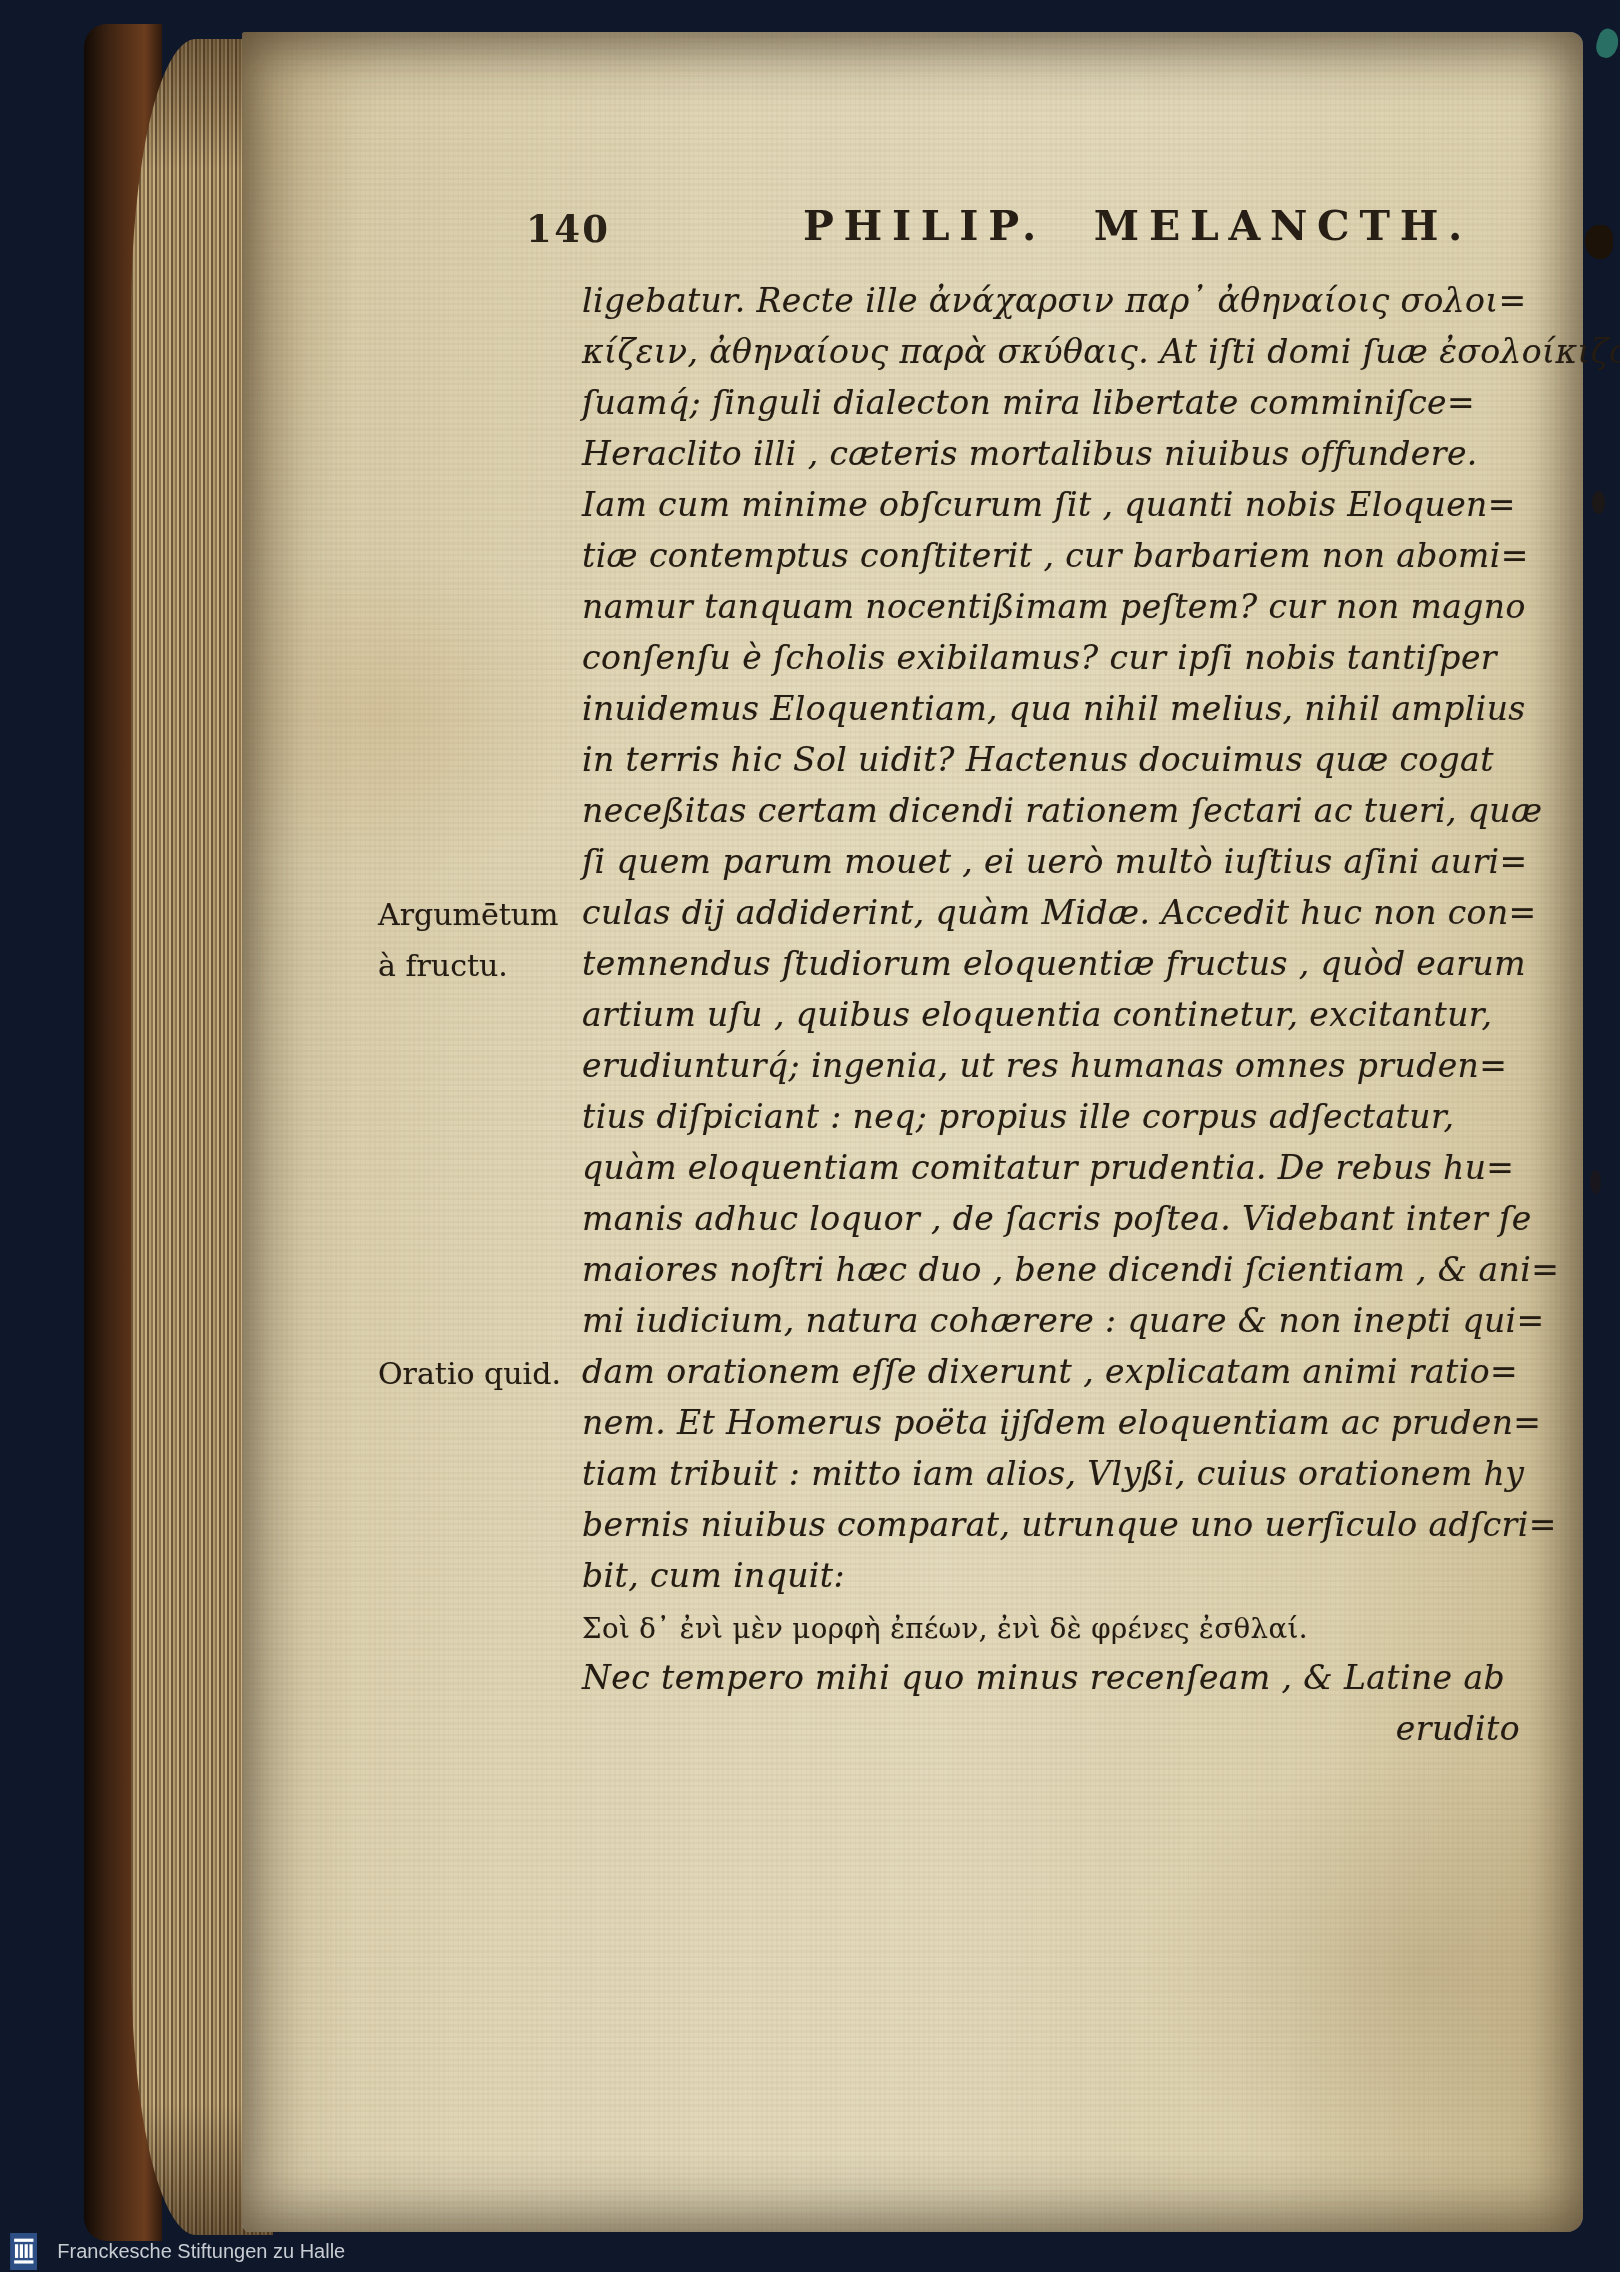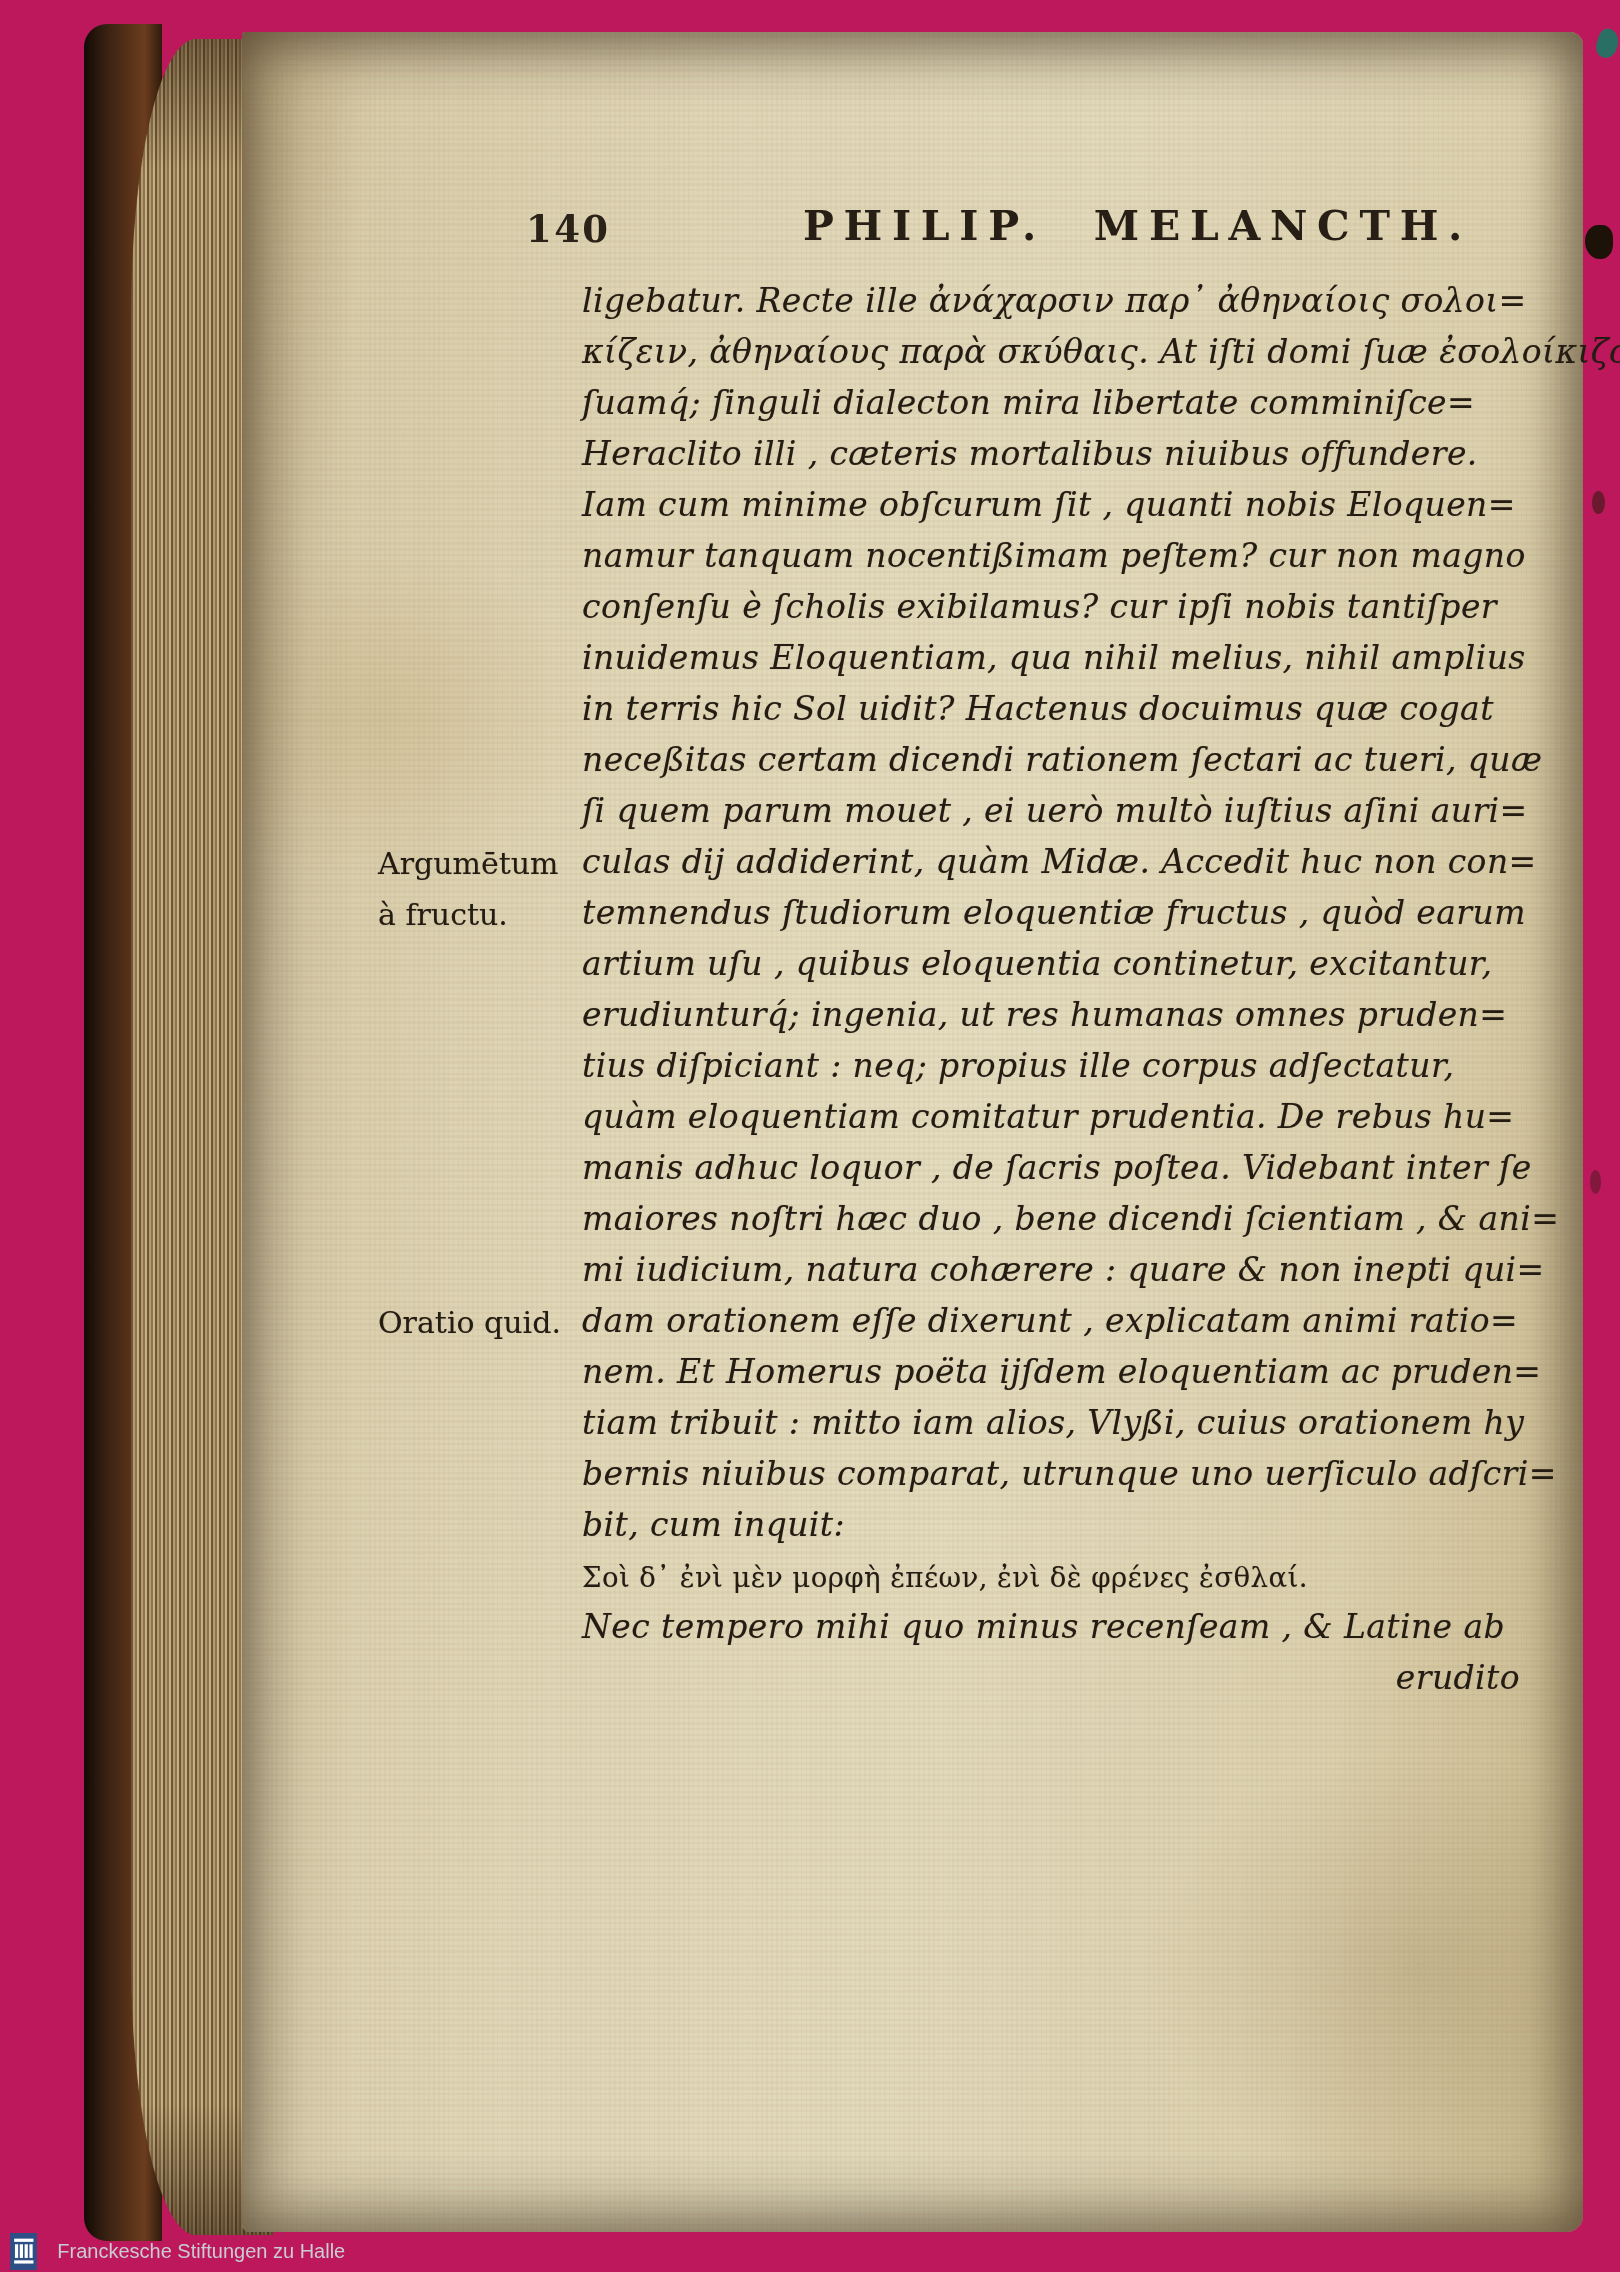--- a/index.html
+++ b/index.html
@@ -1,19 +1,19 @@
 <!DOCTYPE html>
 <html style="font-size:13px"><head>
 <meta charset="utf-8">
 <style>
   * { margin:0; padding:0; box-sizing:border-box; }
   html,body { width:1621px; height:2273px; background:#070605; overflow:hidden; }
   body { position:relative; font-family:"DejaVu Serif", serif; }
 
-  .photo { position:absolute; inset:0; background:#be185d; }
+  .photo { position:absolute; inset:0; background:#0f172a; }
 
   
   .spine {
     position:absolute; left:84px; top:24px; width:78px; height:2217px;
     background:linear-gradient(90deg,#120a05 0%,#3a2212 30%,#5a3319 60%,#6b3d1e 78%,#2f1a0c 100%);
     border-radius:23px 0 0 23px;
   }
 
   
   .page-edges {
@@ -100,20 +100,21 @@
       <div class="page-number">140</div>
 
       <div class="running-title">PHILIP.  MELANCTH.</div>
 
       <div class="text-block">
           <div class="line"><span class="line-text">ligebatur.   Recte ille ἀνάχαρσιν παρ᾽ ἀθηναίοις σολοι=</span></div>
           <div class="line"><span class="line-text">κίζειν, ἀθηναίους παρὰ σκύθαις.    At iſti domi ſuæ ἐσολοίκιζον,</span></div>
           <div class="line"><span class="line-text">ſuamq́; ſinguli dialecton mira libertate comminiſce=</span></div>
           <div class="line"><span class="line-text">Heraclito illi , cæteris mortalibus niuibus offundere.</span></div>
           <div class="line"><span class="line-text">Iam cum minime obſcurum ſit , quanti nobis Eloquen=</span></div>
+          <div class="line"><span class="line-text">tiæ contemptus conſtiterit , cur barbariem non abomi=</span></div>
           <div class="line"><span class="line-text">namur tanquam nocentißimam peſtem? cur non magno</span></div>
           <div class="line"><span class="line-text">conſenſu è ſcholis exibilamus? cur ipſi nobis tantiſper</span></div>
           <div class="line"><span class="line-text">inuidemus Eloquentiam, qua nihil melius, nihil amplius</span></div>
           <div class="line"><span class="line-text">in terris hic Sol uidit? Hactenus docuimus quæ cogat</span></div>
           <div class="line"><span class="line-text">neceßitas certam dicendi rationem ſectari ac tueri, quæ</span></div>
           <div class="line"><span class="line-text">ſi quem parum mouet , ei uerò multò iuſtius aſini auri=</span></div>
           <div class="line"><span class="margin-note">Argumētum</span><span class="line-text">culas dij addiderint, quàm Midæ. Accedit huc non con=</span></div>
           <div class="line"><span class="margin-note">à fructu.</span><span class="line-text">temnendus ſtudiorum eloquentiæ fructus , quòd earum</span></div>
           <div class="line"><span class="line-text">artium uſu , quibus eloquentia continetur, excitantur,</span></div>
           <div class="line"><span class="line-text">erudiunturq́; ingenia, ut res humanas omnes pruden=</span></div>

